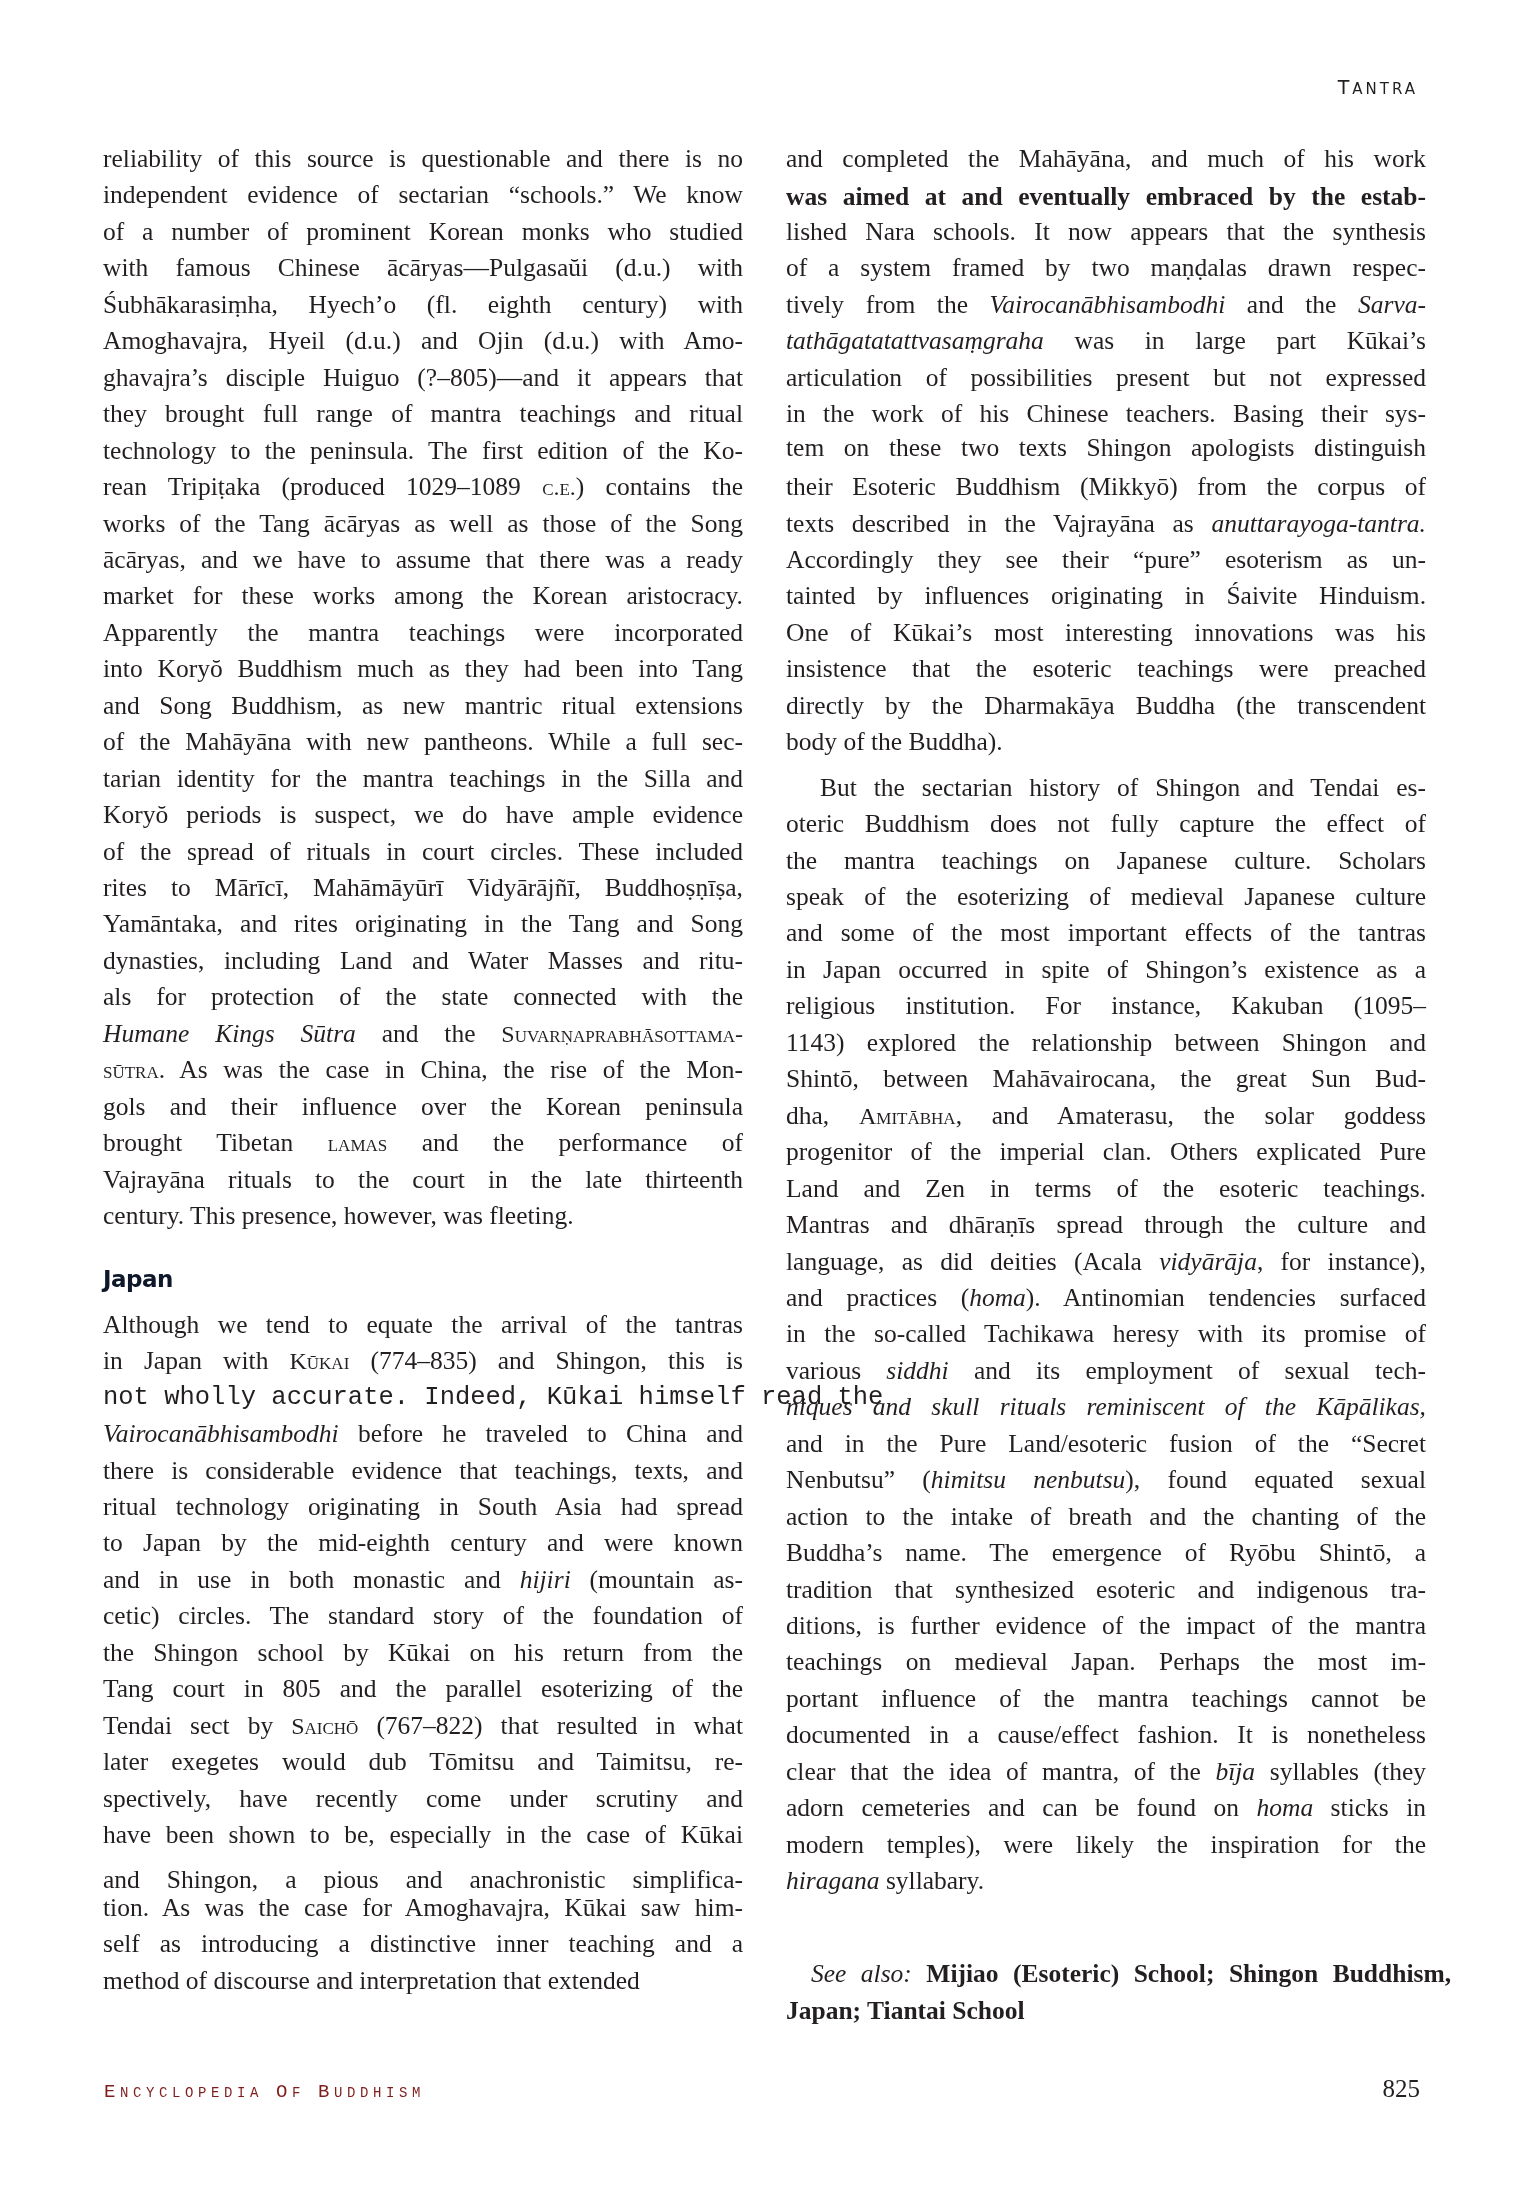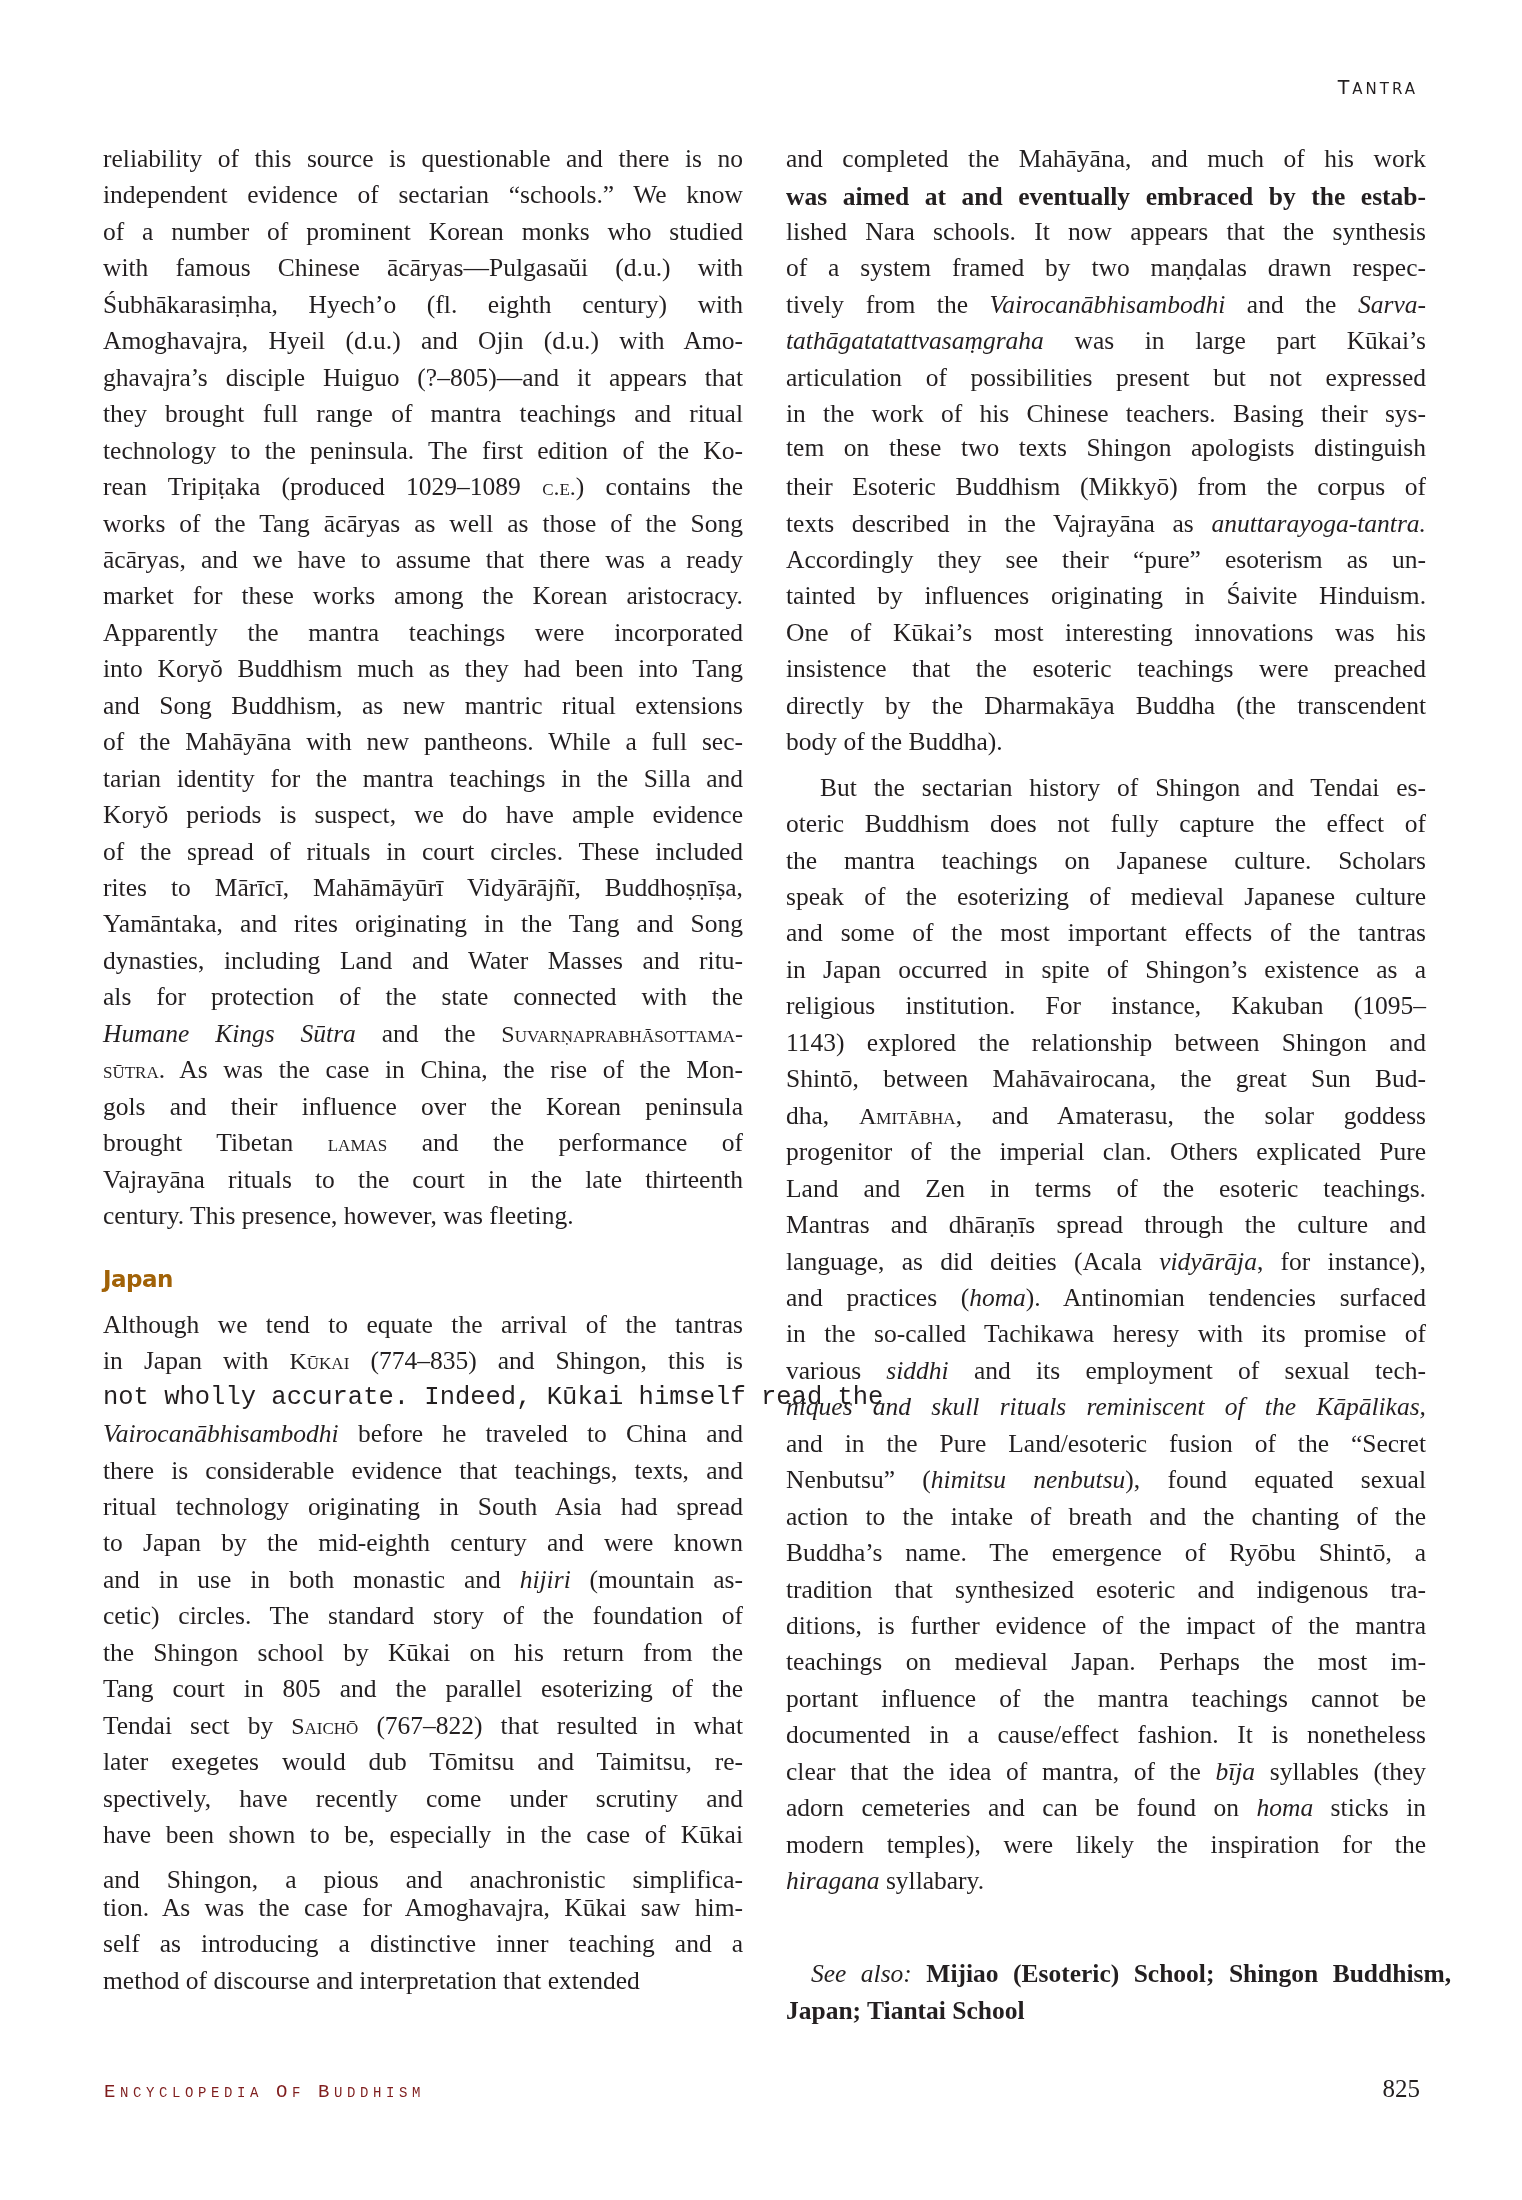--- a/index.html
+++ b/index.html
@@ -20,21 +20,21 @@
     white-space: nowrap; text-align: justify; text-align-last: justify;
     transform-origin: left center; color: #231f20;
   }
   .line.last { text-align-last: left; }
   .line .i { font-style: italic; }
   .line .sc { font-variant: small-caps; font-size: 24px; }
   .line .b { font-weight: bold; }
   .heading {
     position: absolute; left: 0;
     font-family: "DejaVu Sans", sans-serif; font-weight: bold; font-size: 23px;
-    letter-spacing: -0.5px; color: #a16207;
+    letter-spacing: -0.5px; color: #0f172a;
   }
   .footer-title {
     position: absolute; left: 104px; top: 2081px;
     font-family: Liberation Mono, monospace; font-size: 14px; letter-spacing: 4.6px;
     color: #7f1d1d; white-space: nowrap;
   }
   .footer-title .cap { font-size: 19px; }
   .page-number {
     position: absolute; right: 102px; top: 2075px;
     font-family: "Liberation Serif", serif; font-size: 25px; color: #231f20;

